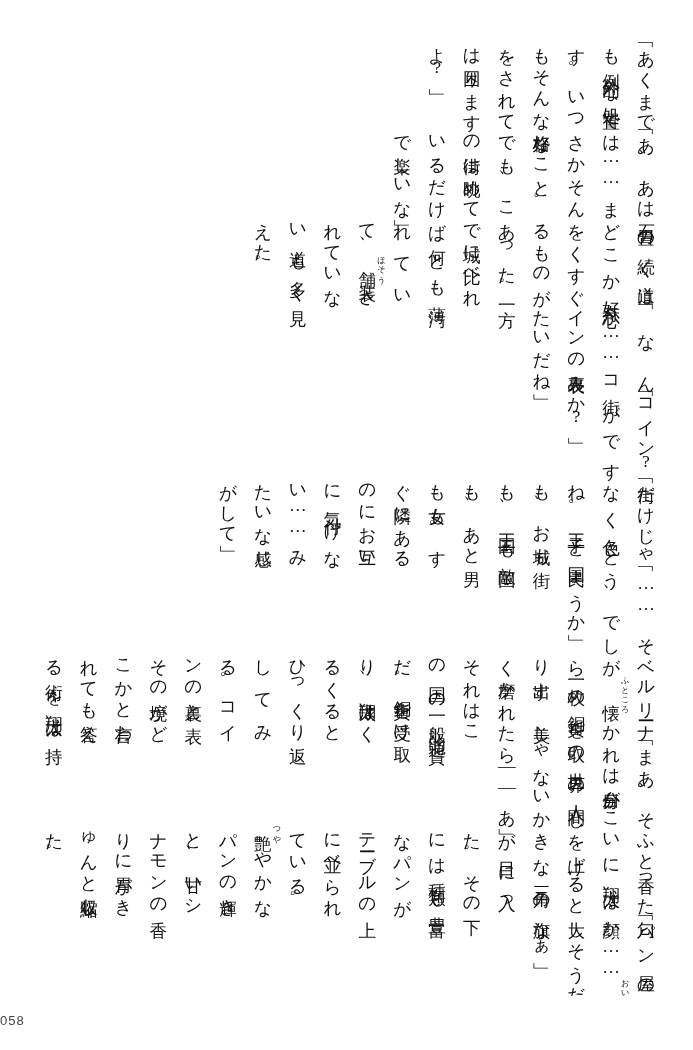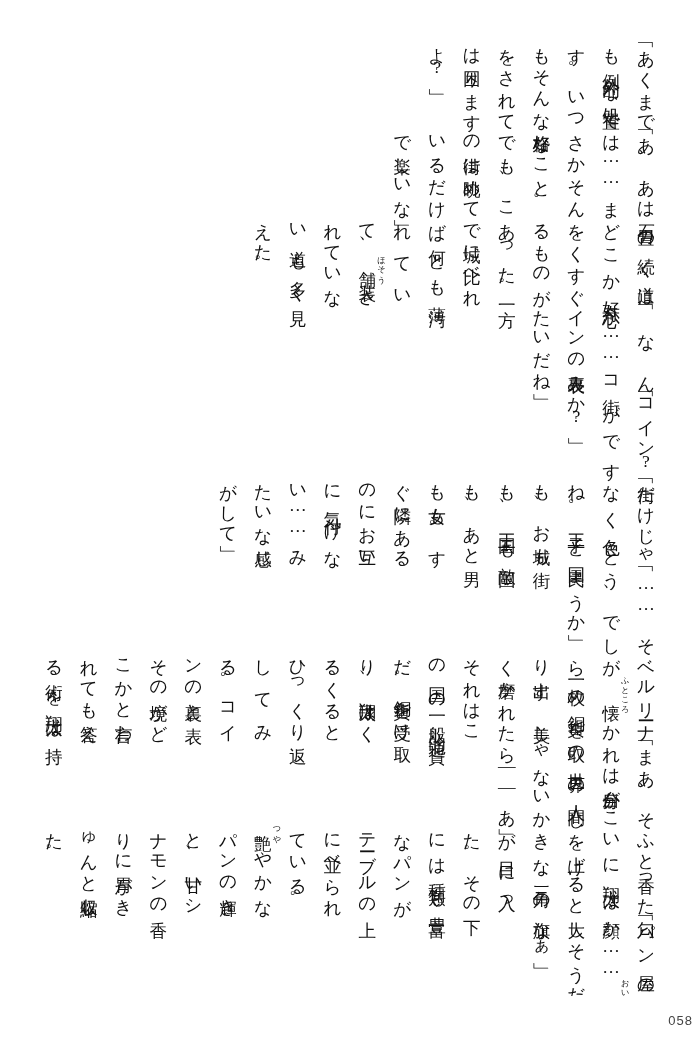--- a/index.html
+++ b/index.html
@@ -69,21 +69,21 @@
     line-height: 1;
     font-weight: normal;
   }
 
   
   #page-number {
     position: absolute;
     bottom: 22px;
     left: 0;
     width: 693px;
-    text-align: right;
+    text-align: left;
     font-family: "Liberation Sans", sans-serif;
     font-size: 13px;
     letter-spacing: 0.08em;
     color: #444;
   }
 </style>
 </head>
 <body>
 
 <div id="page">

